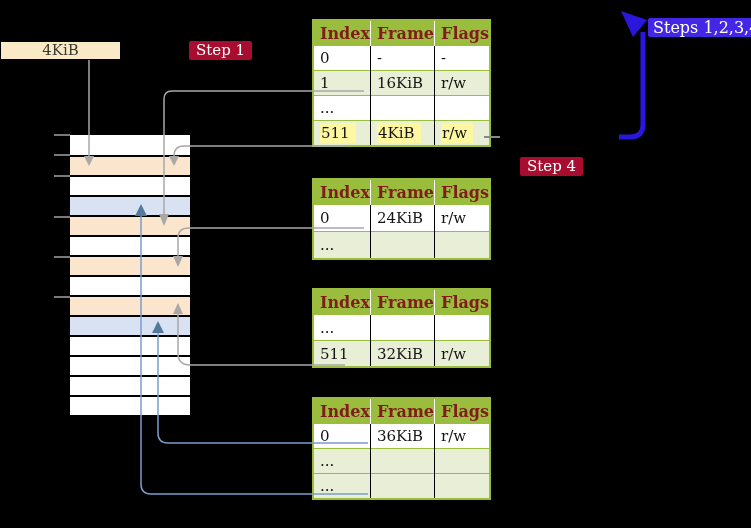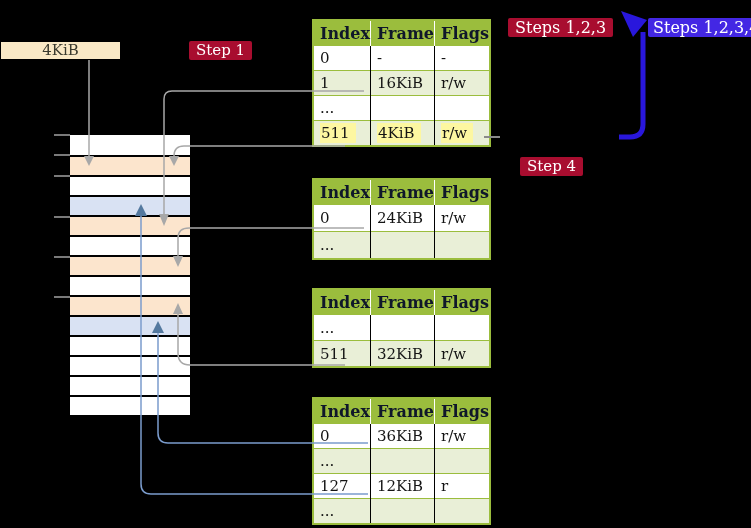--- a/index.html
+++ b/index.html
@@ -39,21 +39,21 @@
   .mrow:first-child{border-top:none;}
   .mrow.white{background:var(--mem-white);}
   .mrow.peach{background:var(--mem-peach);}
   .mrow.blue{background:var(--mem-blue);}
 
   .ptable{position:absolute;border-collapse:collapse;border:2px solid var(--table-green);
           background:#fff;z-index:2;table-layout:fixed;}
   .ptable col.c1{width:56px;}
   .ptable col.c2{width:61px;}
   .ptable col.c3{width:52px;}
-  .ptable th{background:var(--table-green);color:#0f172a;font-size:16px;font-weight:bold;text-align:right;
+  .ptable th{background:var(--table-green);color:#7f1d1d;font-size:16px;font-weight:bold;text-align:right;
              padding:0 0 0 6px;height:24px;border-left:1px solid #fff;}
   .ptable th:first-child{border-left:0;}
   .ptable td{font-size:15px;color:#141414;text-align:left;padding:0 0 0 6px;height:24px;
              border-left:1px solid #000;border-top:1px solid var(--table-green);vertical-align:middle;}
   .ptable td:first-child{border-left:0;}
   .ptable tr.shade td{background:var(--row-green);}
   .t1{left:312px;top:19px;}
   .t2{left:312px;top:178px;}
   .t2 td{height:26px;}
   .t3{left:312px;top:288px;}
@@ -72,21 +72,20 @@
   .stub{stroke:#8a8a8a;stroke-width:2;fill:none;}
 </style>
 </head>
 <body>
 
 <div class="canvas">
 
   <div class="box4kib">4KiB</div>
 
   <div class="lbl crimson step0">Step 1</div>
-  <div class="lbl crimson steps123">Steps 1,2,3</div>
   <div class="lbl bluelbl steps1234">Steps 1,2,3,4</div>
   <div class="lbl crimson step4">Step 4</div>
 
   <div class="memstack">
     <div class="mrow white"></div>
     <div class="mrow peach"></div>
     <div class="mrow white"></div>
     <div class="mrow blue"></div>
     <div class="mrow peach"></div>
     <div class="mrow white"></div>
@@ -207,25 +206,20 @@
     <tbody>
       <tr>
         <td>0</td>
         <td>36KiB</td>
         <td>r/w</td>
       </tr>
       <tr class="shade">
         <td>...</td>
         <td></td>
         <td></td>
-      </tr>
-      <tr>
-        <td>127</td>
-        <td>12KiB</td>
-        <td>r</td>
       </tr>
       <tr class="shade">
         <td>...</td>
         <td></td>
         <td></td>
       </tr>
     </tbody>
   </table>
 
   <svg class="overlay" width="751" height="528" viewBox="0 0 751 528" aria-hidden="true">

